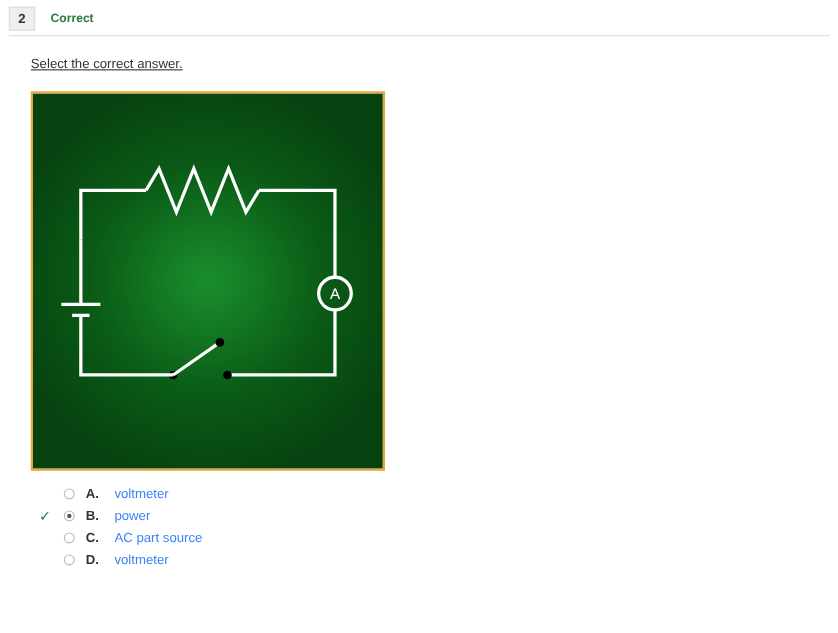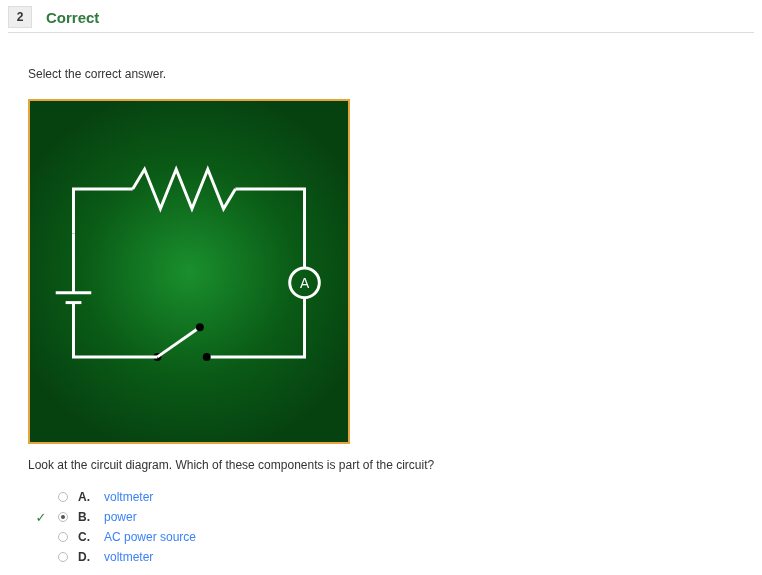--- a/index.html
+++ b/index.html
@@ -26,30 +26,31 @@
     border: 1px solid #ddd;
     display: flex;
     align-items: center;
     justify-content: center;
     font-size: 12px;
     font-weight: bold;
     color: #333;
     margin-right: 14px;
   }
   .status {
-    font-size: 15px;
+    font-size: 11px;
     font-weight: bold;
     color: #2f7a3d;
   }
   .content {
     padding: 10px 28px 20px 28px;
   }
   .instruction {
-    margin: 24px 0 18px 0;
+    margin: 8px 0 18px 0;
     color: #333;
+    text-decoration: underline;
   }
   .circuit-wrap {
     width: 322px;
     height: 345px;
     border: 2px solid #e6a53b;
     background: radial-gradient(60% 55% at 50% 50%, #1a8f2d 0%, #0a5b16 55%, #064110 100%);
     position: relative;
     margin-bottom: 14px;
   }
   .circuit-svg {
@@ -135,21 +136,20 @@
 
       <path d="M 125 255 L 40 255 L 40 200" stroke="#fff" stroke-width="3" fill="none"></path>
 
       <line x1="22" y1="190" x2="58" y2="190" stroke="#fff" stroke-width="3"></line>
       <line x1="32" y1="200" x2="48" y2="200" stroke="#fff" stroke-width="3"></line>
 
       <line x1="40" y1="190" x2="40" y2="130" stroke="#fff" stroke-width="3"></line>
     </svg>
   </div>
 
-  <div class="question-text">Look at the circuit diagram. Which of these components is part of the circuit?</div>
 
   <div class="answers">
 
     <div class="answer-row">
       <span class="check-slot"></span>
       <span class="radio-dot"></span>
       <span class="letter">A.</span>
       <span class="atext">voltmeter</span>
     </div>
 
@@ -159,21 +159,21 @@
       </span>
       <span class="radio-dot sel"></span>
       <span class="letter">B.</span>
       <span class="atext">power</span>
     </div>
 
     <div class="answer-row">
       <span class="check-slot"></span>
       <span class="radio-dot"></span>
       <span class="letter">C.</span>
-      <span class="atext">AC power source</span>
+      <span class="atext">AC part source</span>
     </div>
 
     <div class="answer-row">
       <span class="check-slot"></span>
       <span class="radio-dot"></span>
       <span class="letter">D.</span>
       <span class="atext">voltmeter</span>
     </div>
 
   </div>

